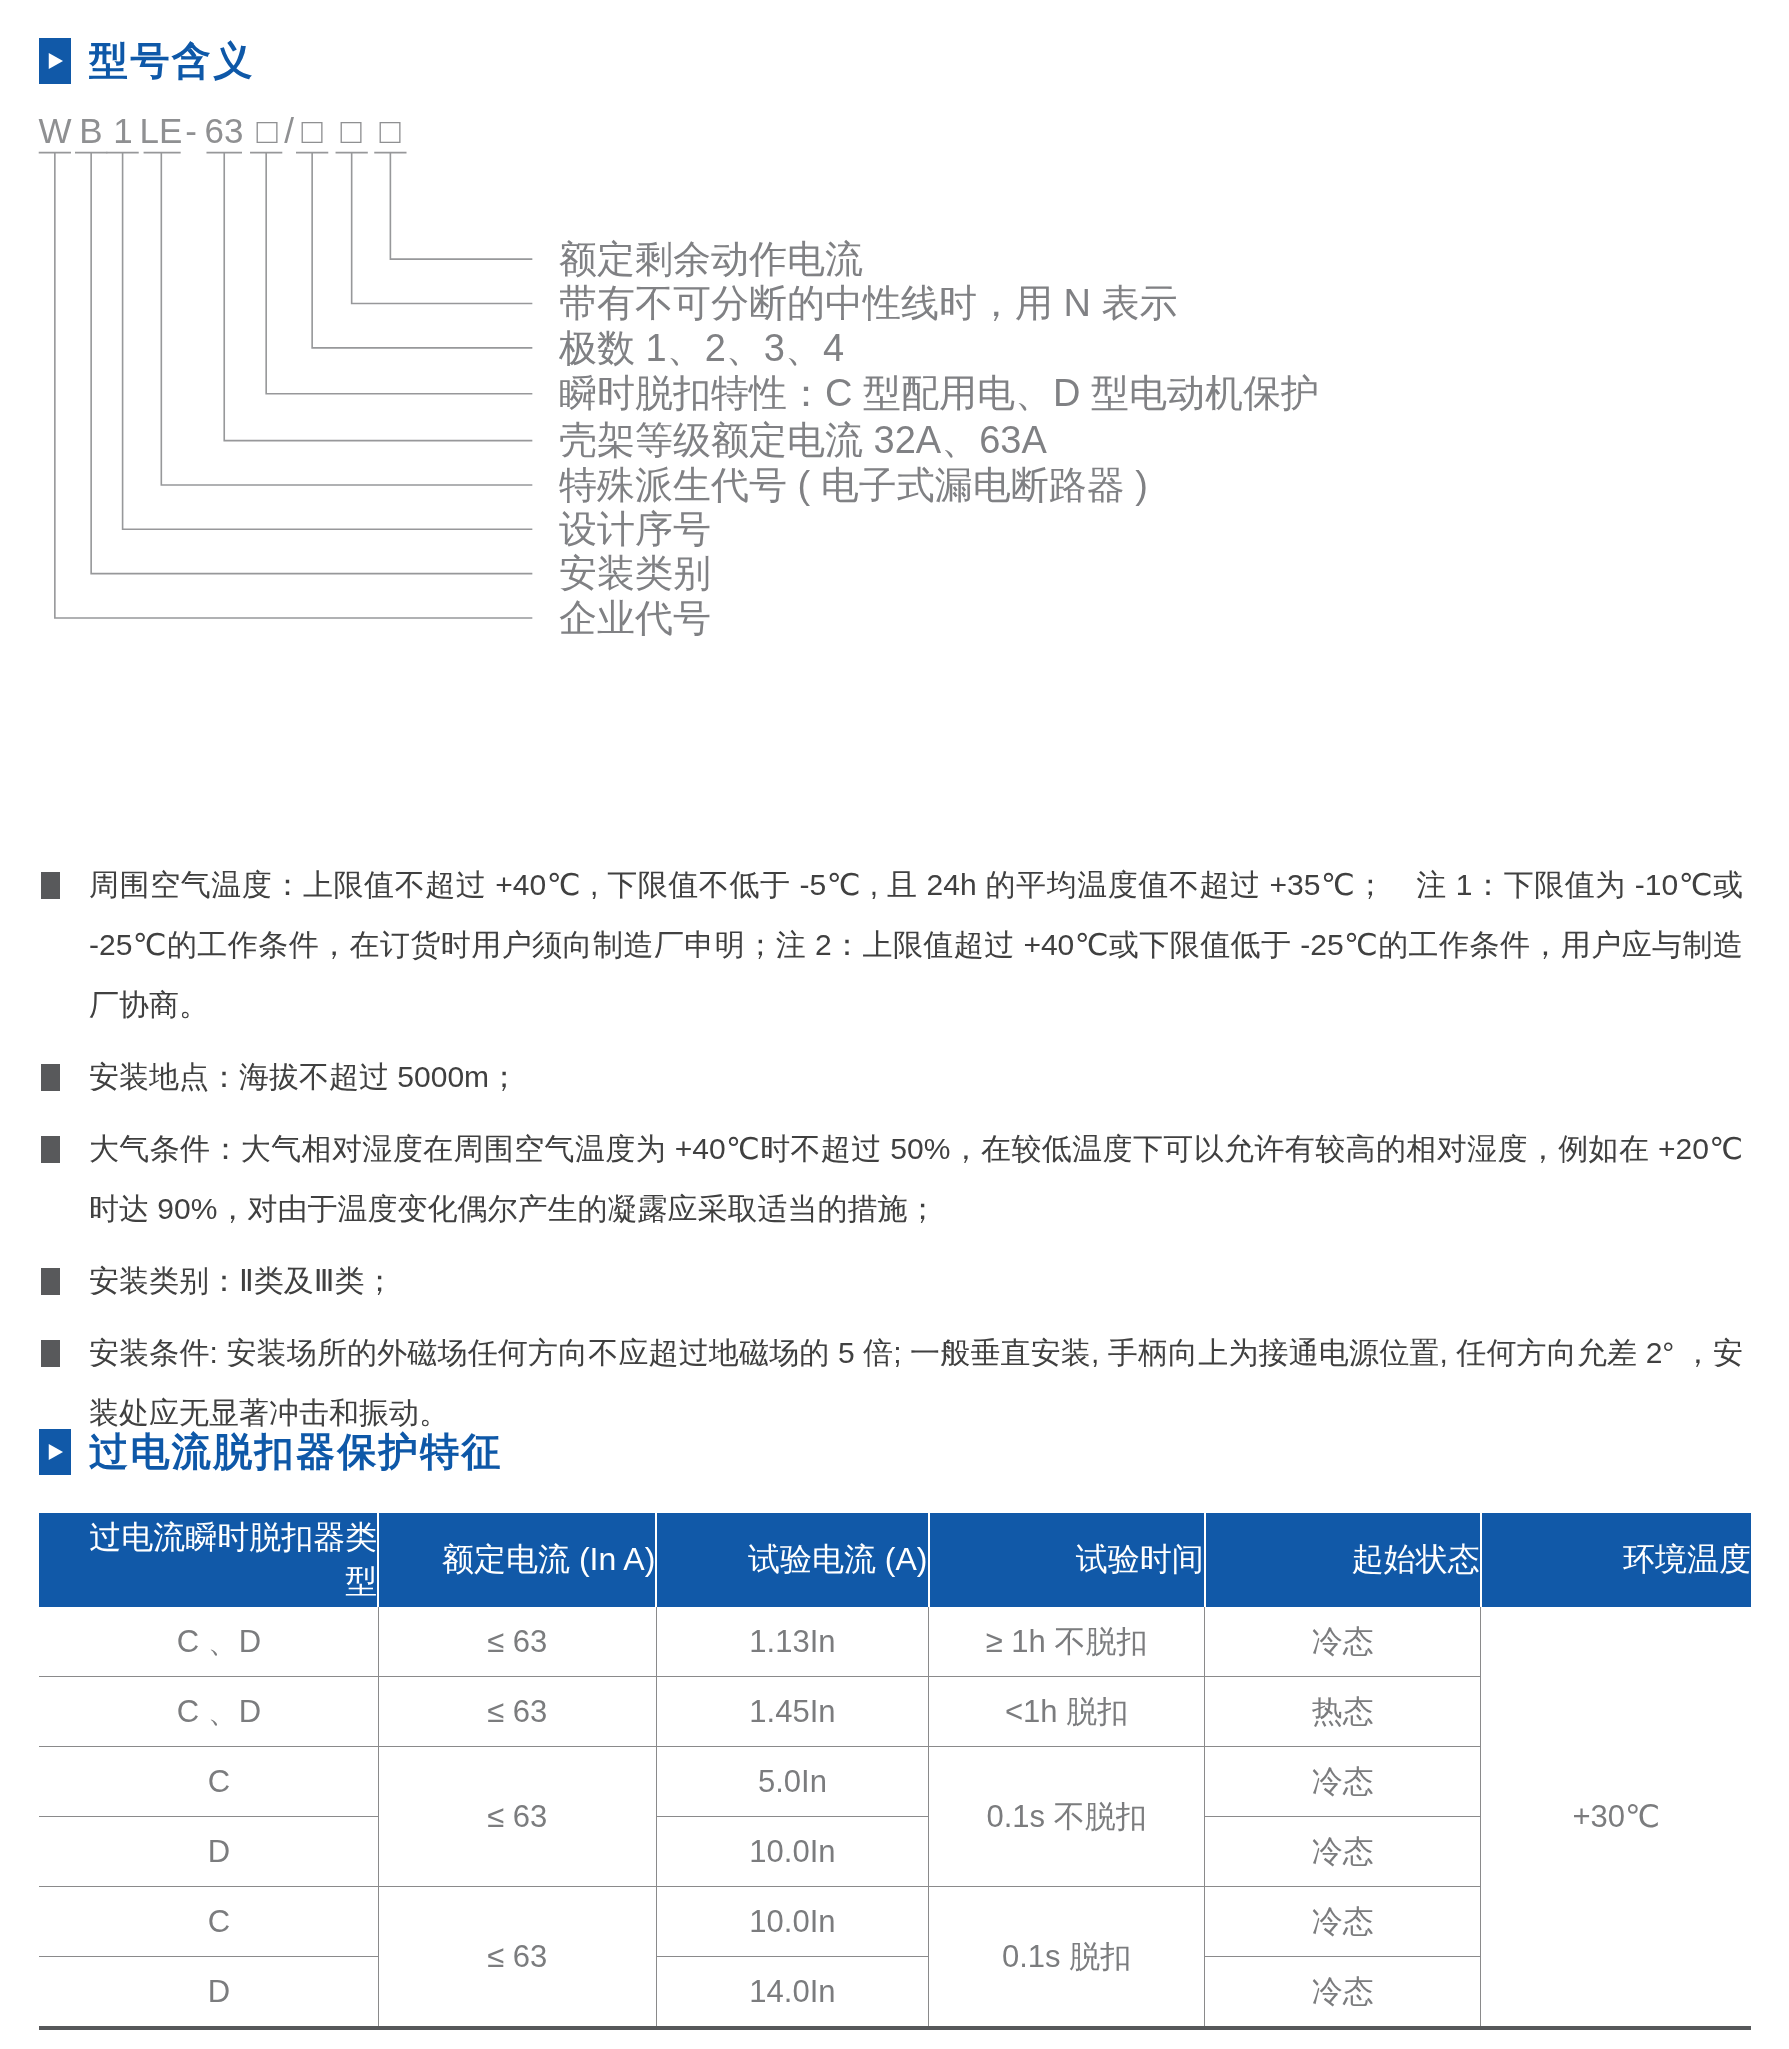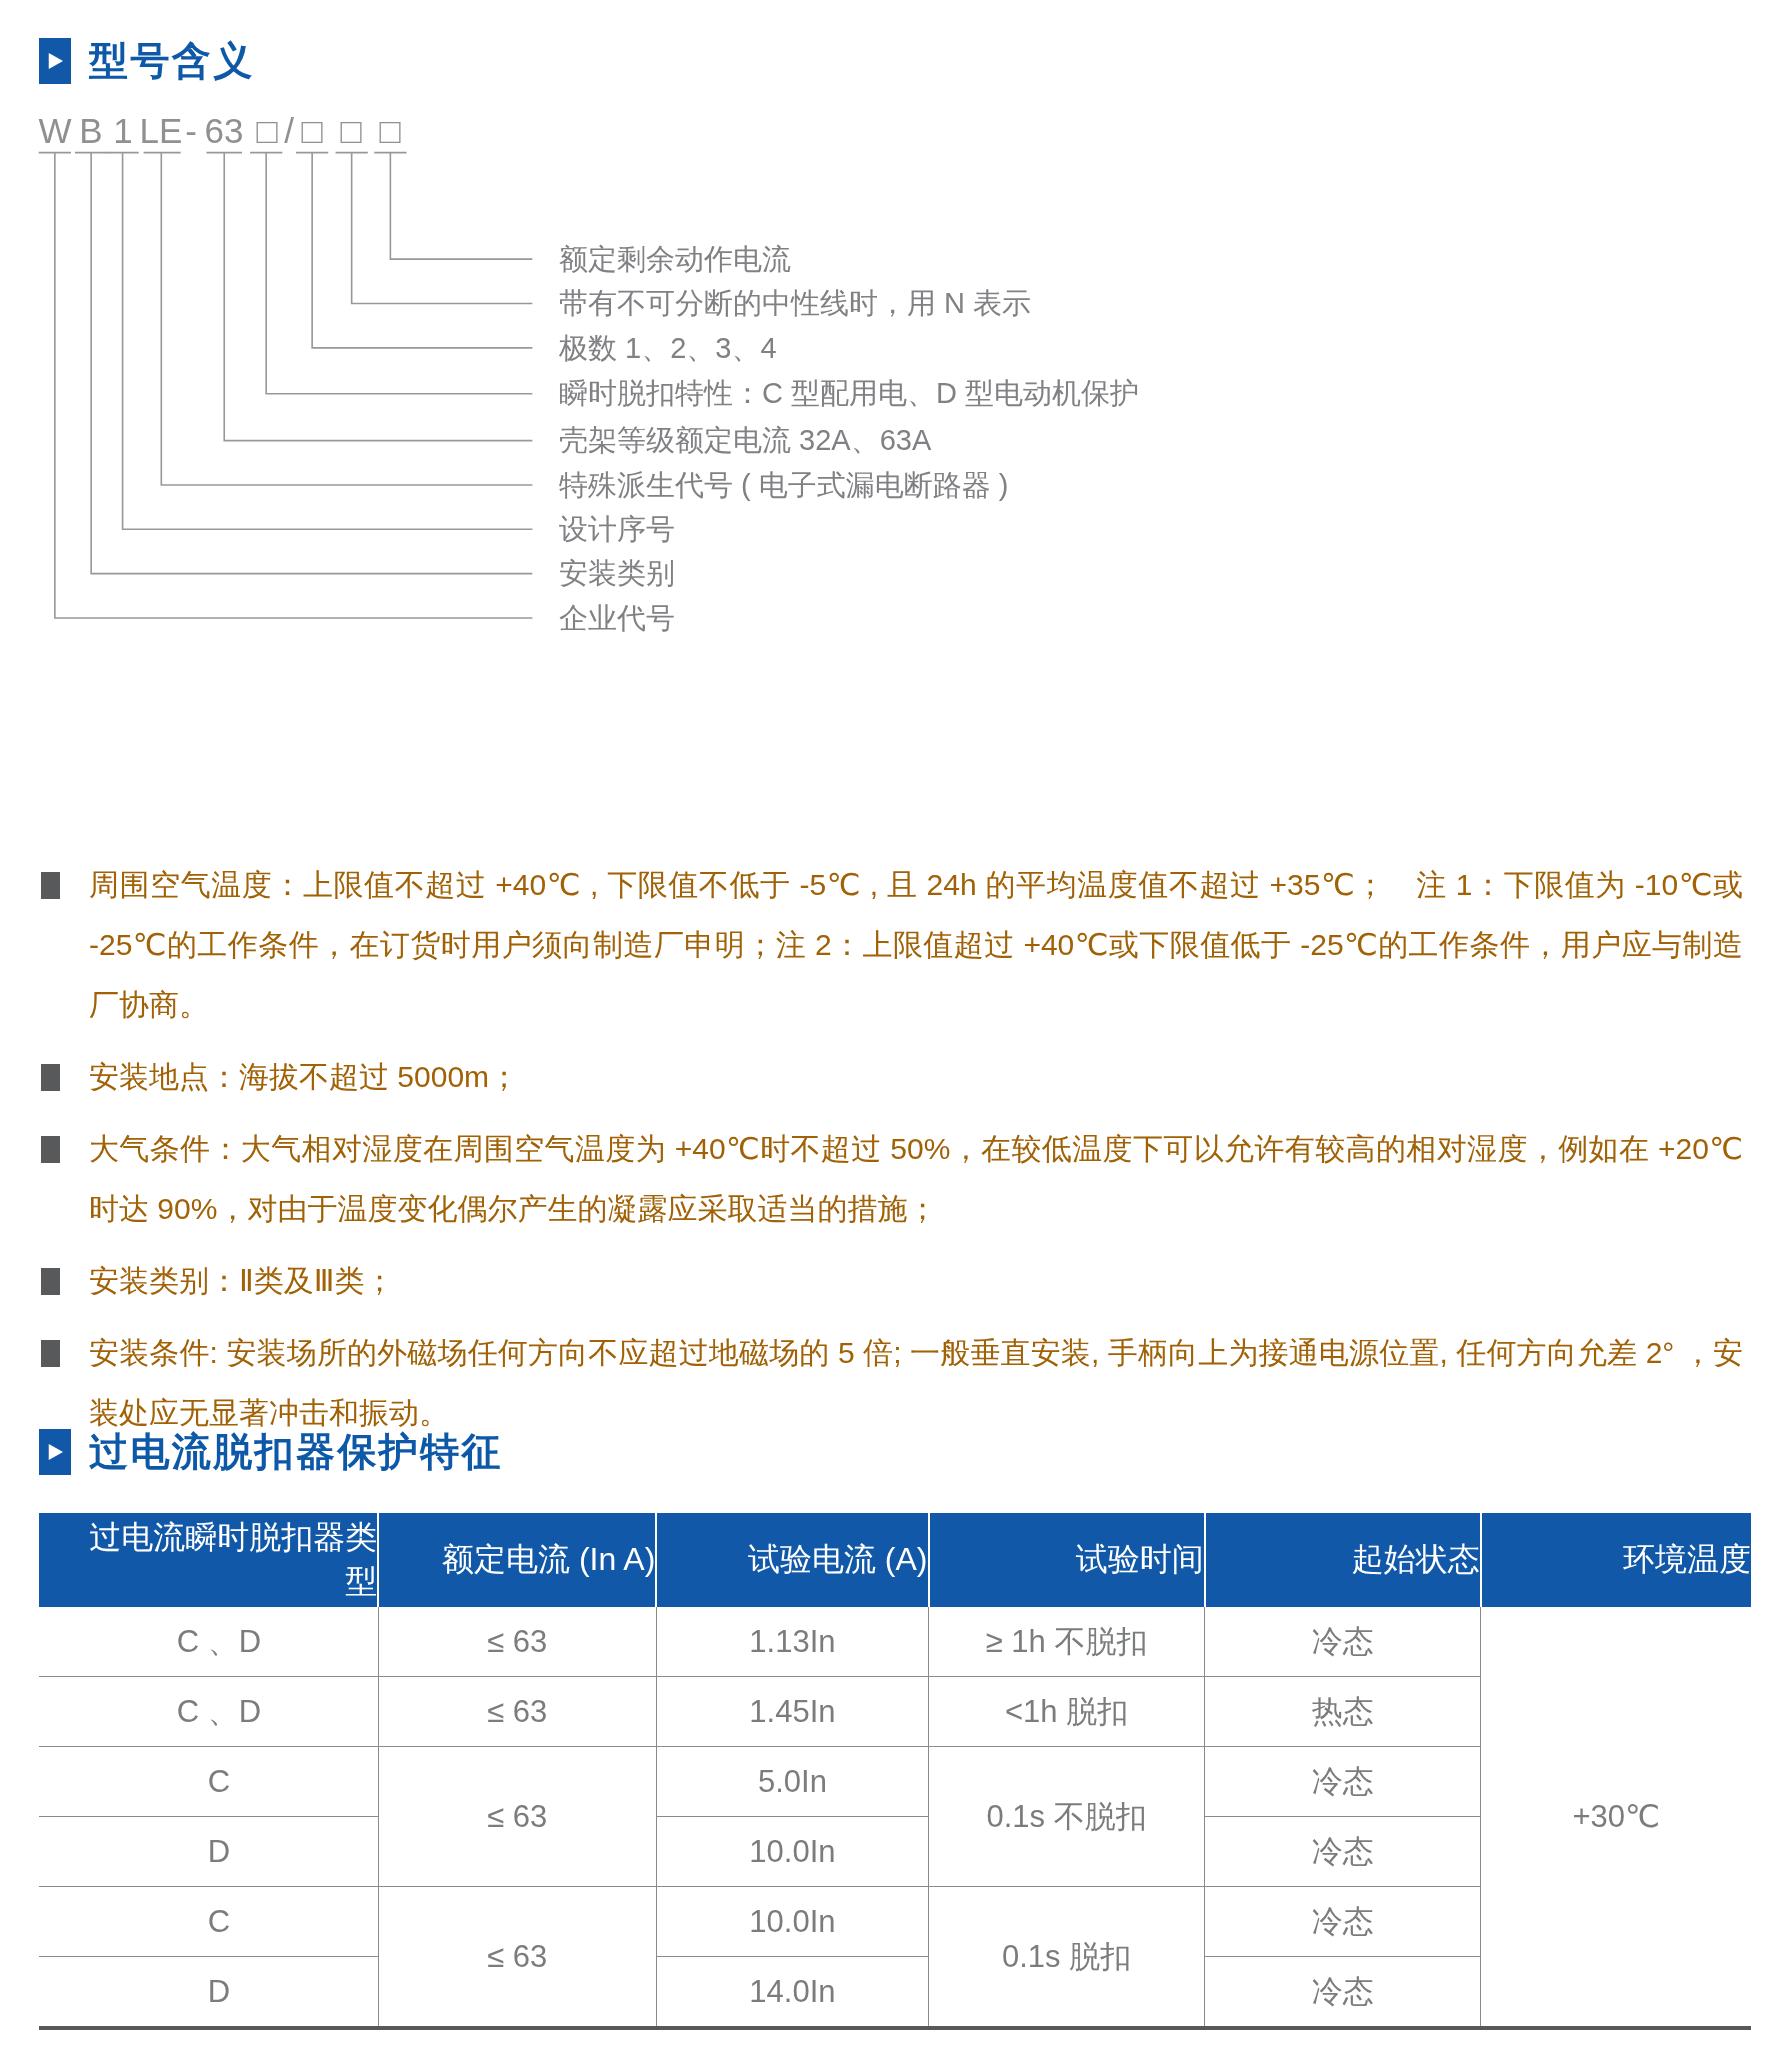--- a/index.html
+++ b/index.html
@@ -12,25 +12,25 @@
 
   .sec-head{display:flex;align-items:center;gap:18px;margin:0 39px;height:48px}
   .marker{width:32px;height:46px;background:#1159a8;display:flex;align-items:center;justify-content:center;flex:none}
   .marker svg{width:21px;height:24px;display:block}
   .sec-title{font-size:39px;font-weight:bold;color:#0e58a8;letter-spacing:2.4px;white-space:nowrap}
 
   
   .diagram{position:absolute;left:0;top:61px;width:100%;height:621px}
   .model-seg{position:absolute;top:11.3px;transform:translateX(-50%);font-size:35px;line-height:44px;color:#8f9092;white-space:nowrap}
   .diagram-lines{position:absolute;left:0;top:53px}
-  .dlabel{position:absolute;left:559px;font-size:29px;line-height:39px;color:#808184;white-space:nowrap}
+  .dlabel{position:absolute;left:559px;font-size:38px;line-height:39px;color:#808184;white-space:nowrap}
 
   
   .cond-list{margin:34px 39px 0 39px;padding:0;list-style:none}
-  .cond-item{position:relative;padding-left:50px;font-size:30px;line-height:60px;color:#a16207;margin-bottom:12px;text-align:justify}
+  .cond-item{position:relative;padding-left:50px;font-size:30px;line-height:60px;color:#404040;margin-bottom:12px;text-align:justify}
   .bullet{position:absolute;left:1.6px;top:17px;width:19.3px;height:27px;background:#58595b}
 
   
   .spec-table{border-collapse:collapse;margin:37px 39px 0 39px;width:1712px;table-layout:fixed}
   .spec-table th{background:#1159a8;color:#ffffff;font-weight:normal;font-size:32px;height:94px;
                  border-left:2.4px solid #ffffff;text-align:right;padding:0}
   .spec-table th:first-child{border-left:none;text-align:right;padding-left:21px}
   .spec-table td{height:69px;font-size:31px;color:#7b7c7e;text-align:center;
                  border:1.6px solid #8a8a8b;padding:0;background:#fff}
   .spec-table td:first-child{text-align:center;padding-left:21px;border-left:none}

